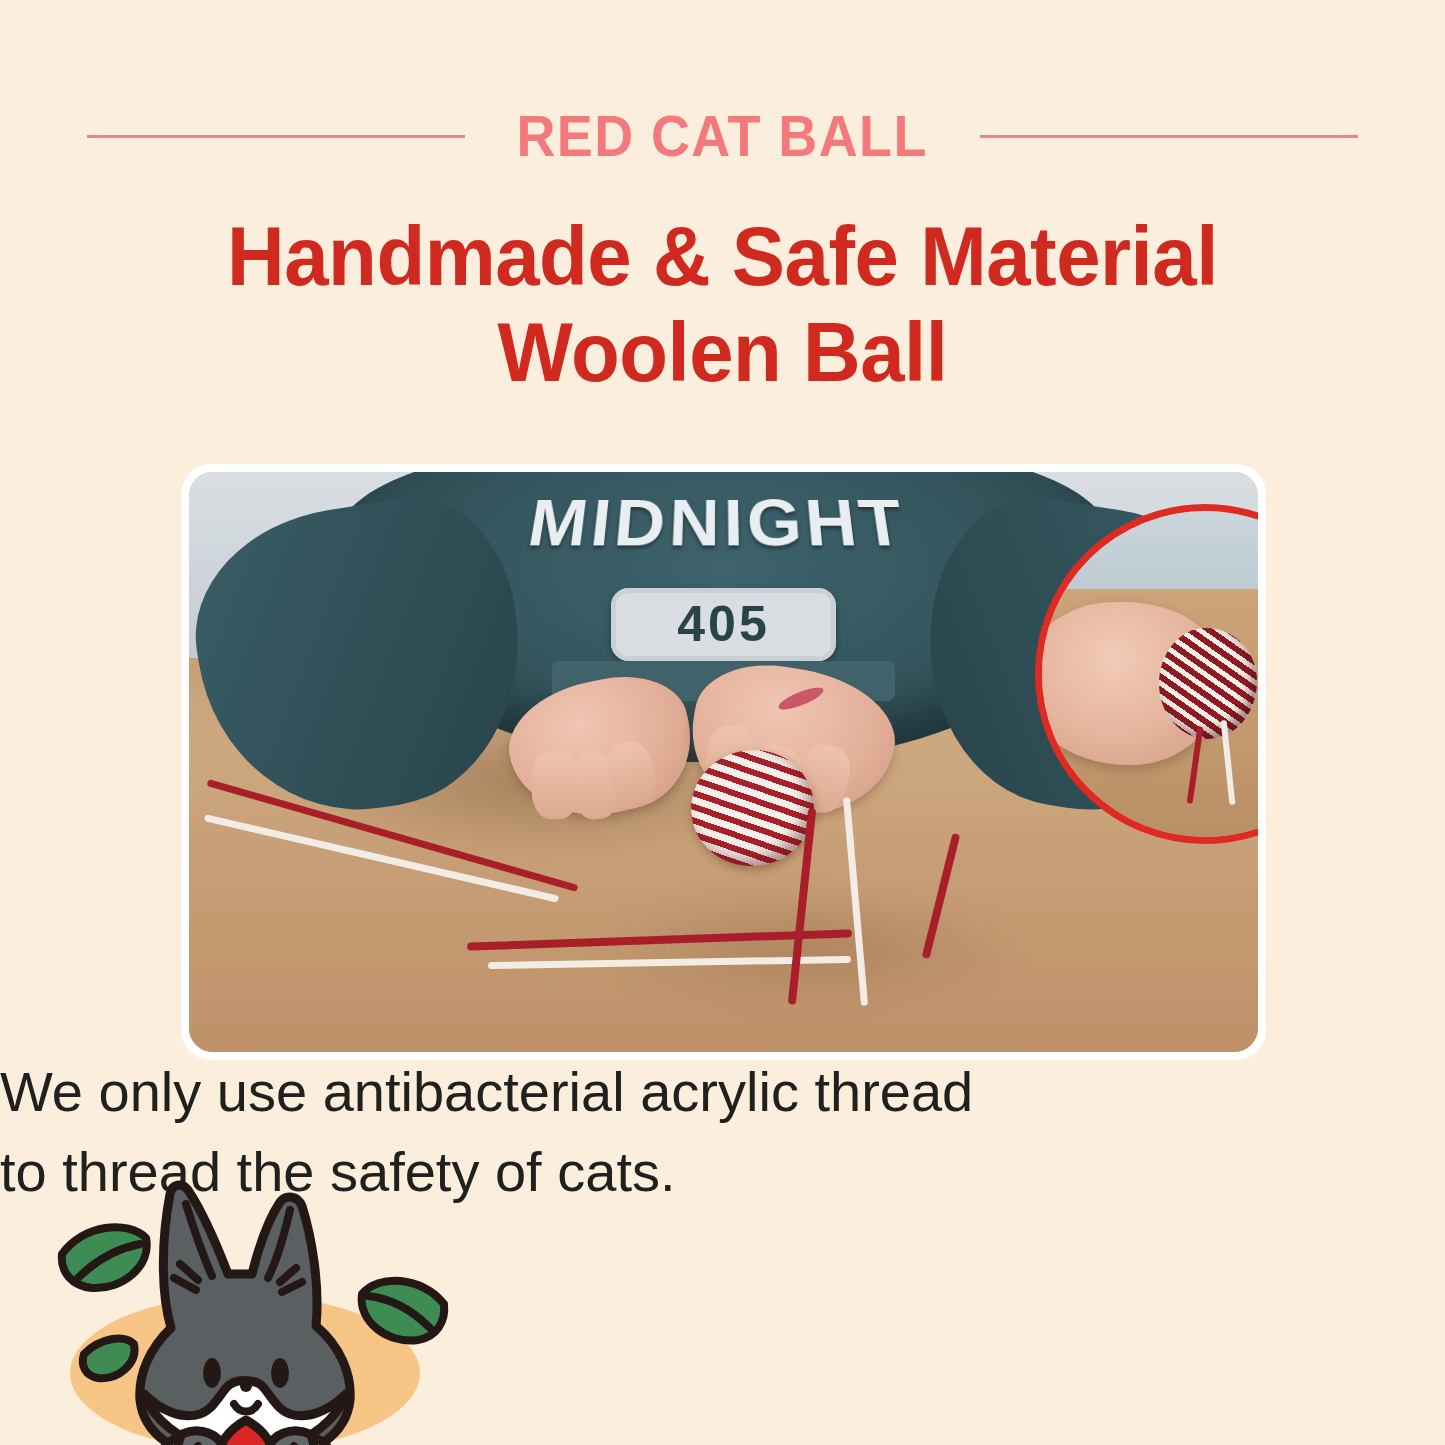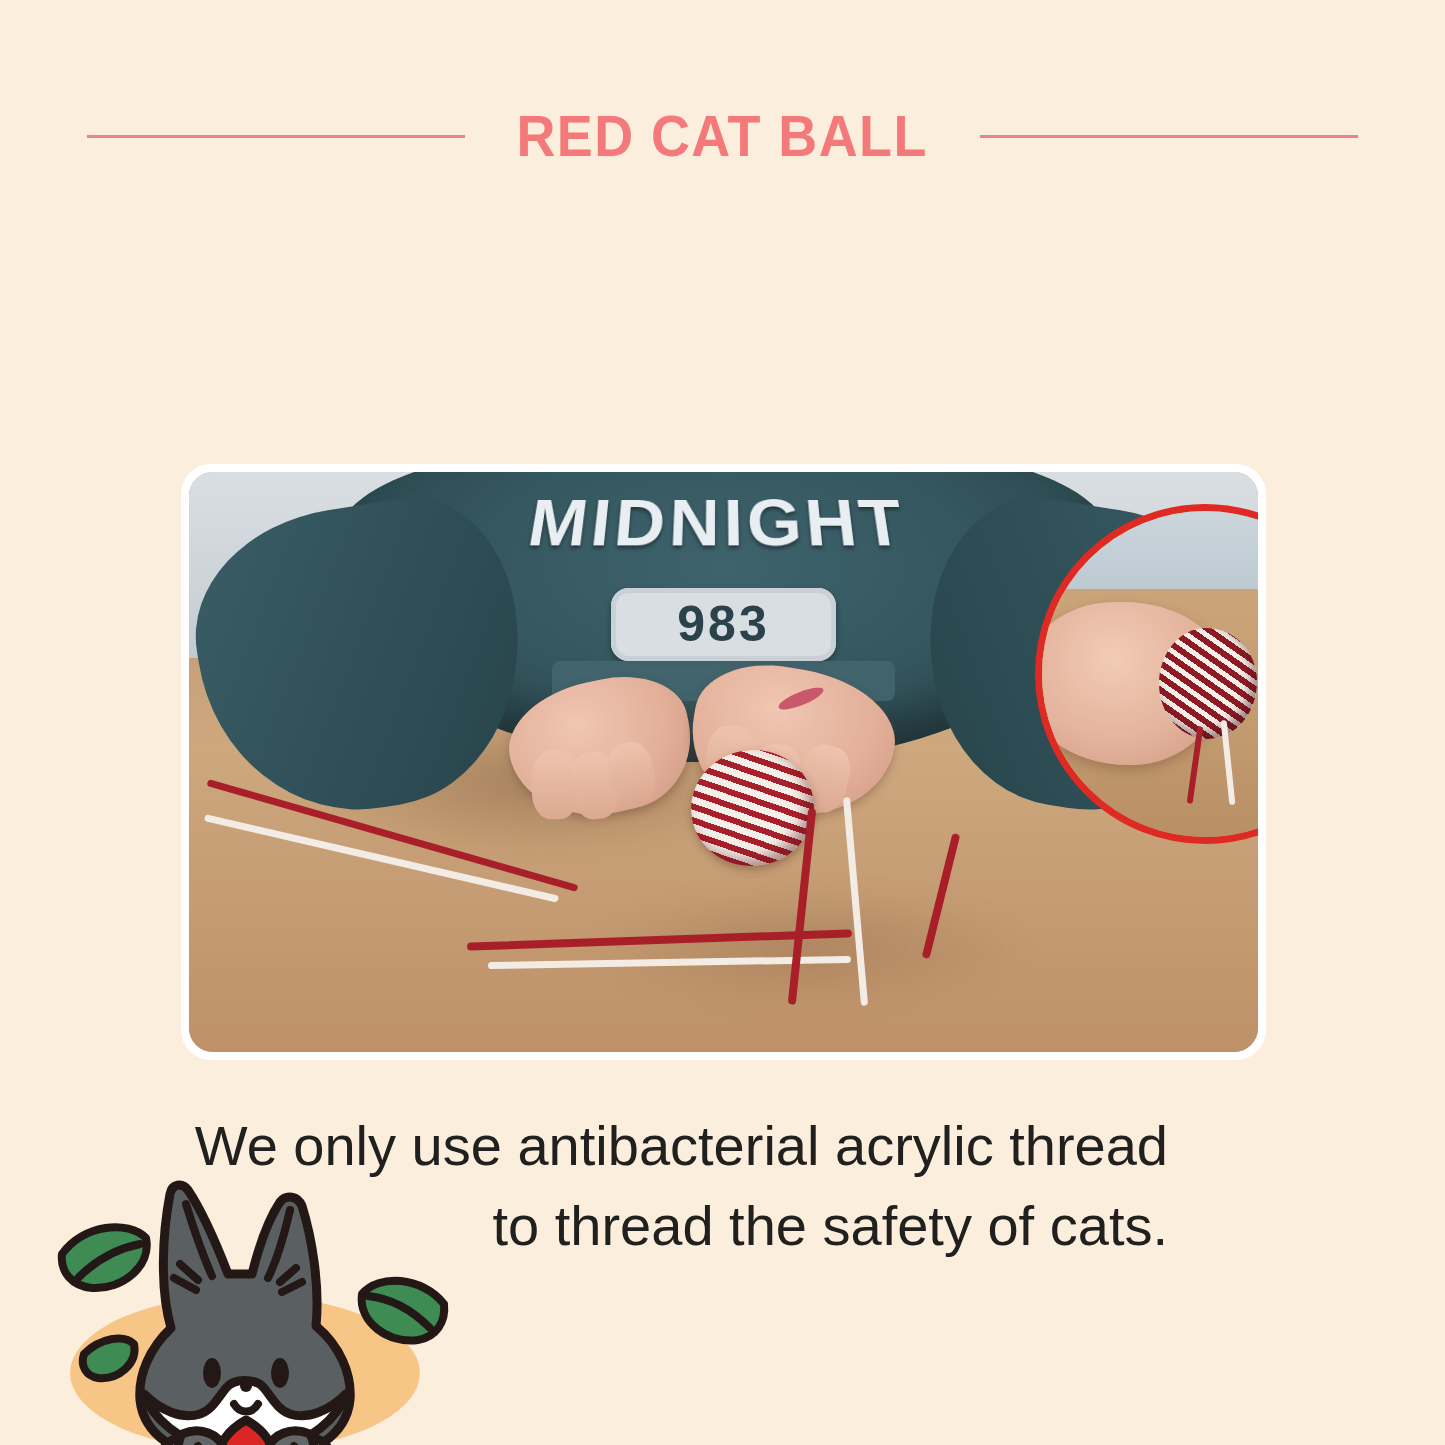--- a/index.html
+++ b/index.html
@@ -231,23 +231,23 @@
       repeating-linear-gradient(35deg, #F5EFE9 0 5px, #8E1B24 5px 11px),
       #9E1F29;
     box-shadow: inset -5px -7px 12px rgba(70,15,20,.5);
   }
   .in-strand { position:absolute; border-radius:999px; }
 
   
   .body-copy {
     position: absolute;
     left: 0;
-    top: 1058px;
+    top: 1004px;
     width: 1168px;
-    text-align: right;
+    text-align: left;
   }
   .body-line {
     font-family: "Liberation Sans Narrow", "Liberation Sans", sans-serif;
     font-weight: 400;
     font-size: 56px;
     line-height: 80px;
     color: #20201F;
     letter-spacing: 0px;
     white-space: nowrap;
   }
@@ -266,34 +266,38 @@
 <body>
 
 <div id="page">
 
   <div class="eyebrow-row">
     <div class="eyebrow-rule left"></div>
     <div class="eyebrow-text">RED CAT BALL</div>
     <div class="eyebrow-rule right"></div>
   </div>
 
+  <div class="title-block">
+    <div class="title-line">Handmade &amp; Safe Material</div>
+    <div class="title-line">Woolen Ball</div>
+  </div>
 
   <div class="photo-frame">
     <div class="photo">
       <div class="ph-wall"></div>
       <div class="ph-table"></div>
       <div class="ph-table-shade"></div>
       <div class="ph-table-shade2"></div>
 
       <div class="ph-torso"></div>
       <div class="ph-sleeve-l"></div>
       <div class="ph-sleeve-r"></div>
       <div class="ph-arch">MIDNIGHT</div>
       <div class="ph-patch">
-        <span class="ph-patch-num">983</span>
+        <span class="ph-patch-num">405</span>
       </div>
       <div class="ph-hem"></div>
 
       <div class="hand hand-l">
         <div class="finger" style="left:8%;top:44%;width:26%;height:52%;transform:rotate(12deg);"></div>
         <div class="finger" style="left:30%;top:52%;width:24%;height:50%;transform:rotate(6deg);"></div>
         <div class="finger" style="left:52%;top:50%;width:24%;height:46%;transform:rotate(-2deg);"></div>
       </div>
       <div class="hand hand-r">
         <div class="finger" style="left:10%;top:46%;width:24%;height:50%;transform:rotate(-8deg);"></div>

